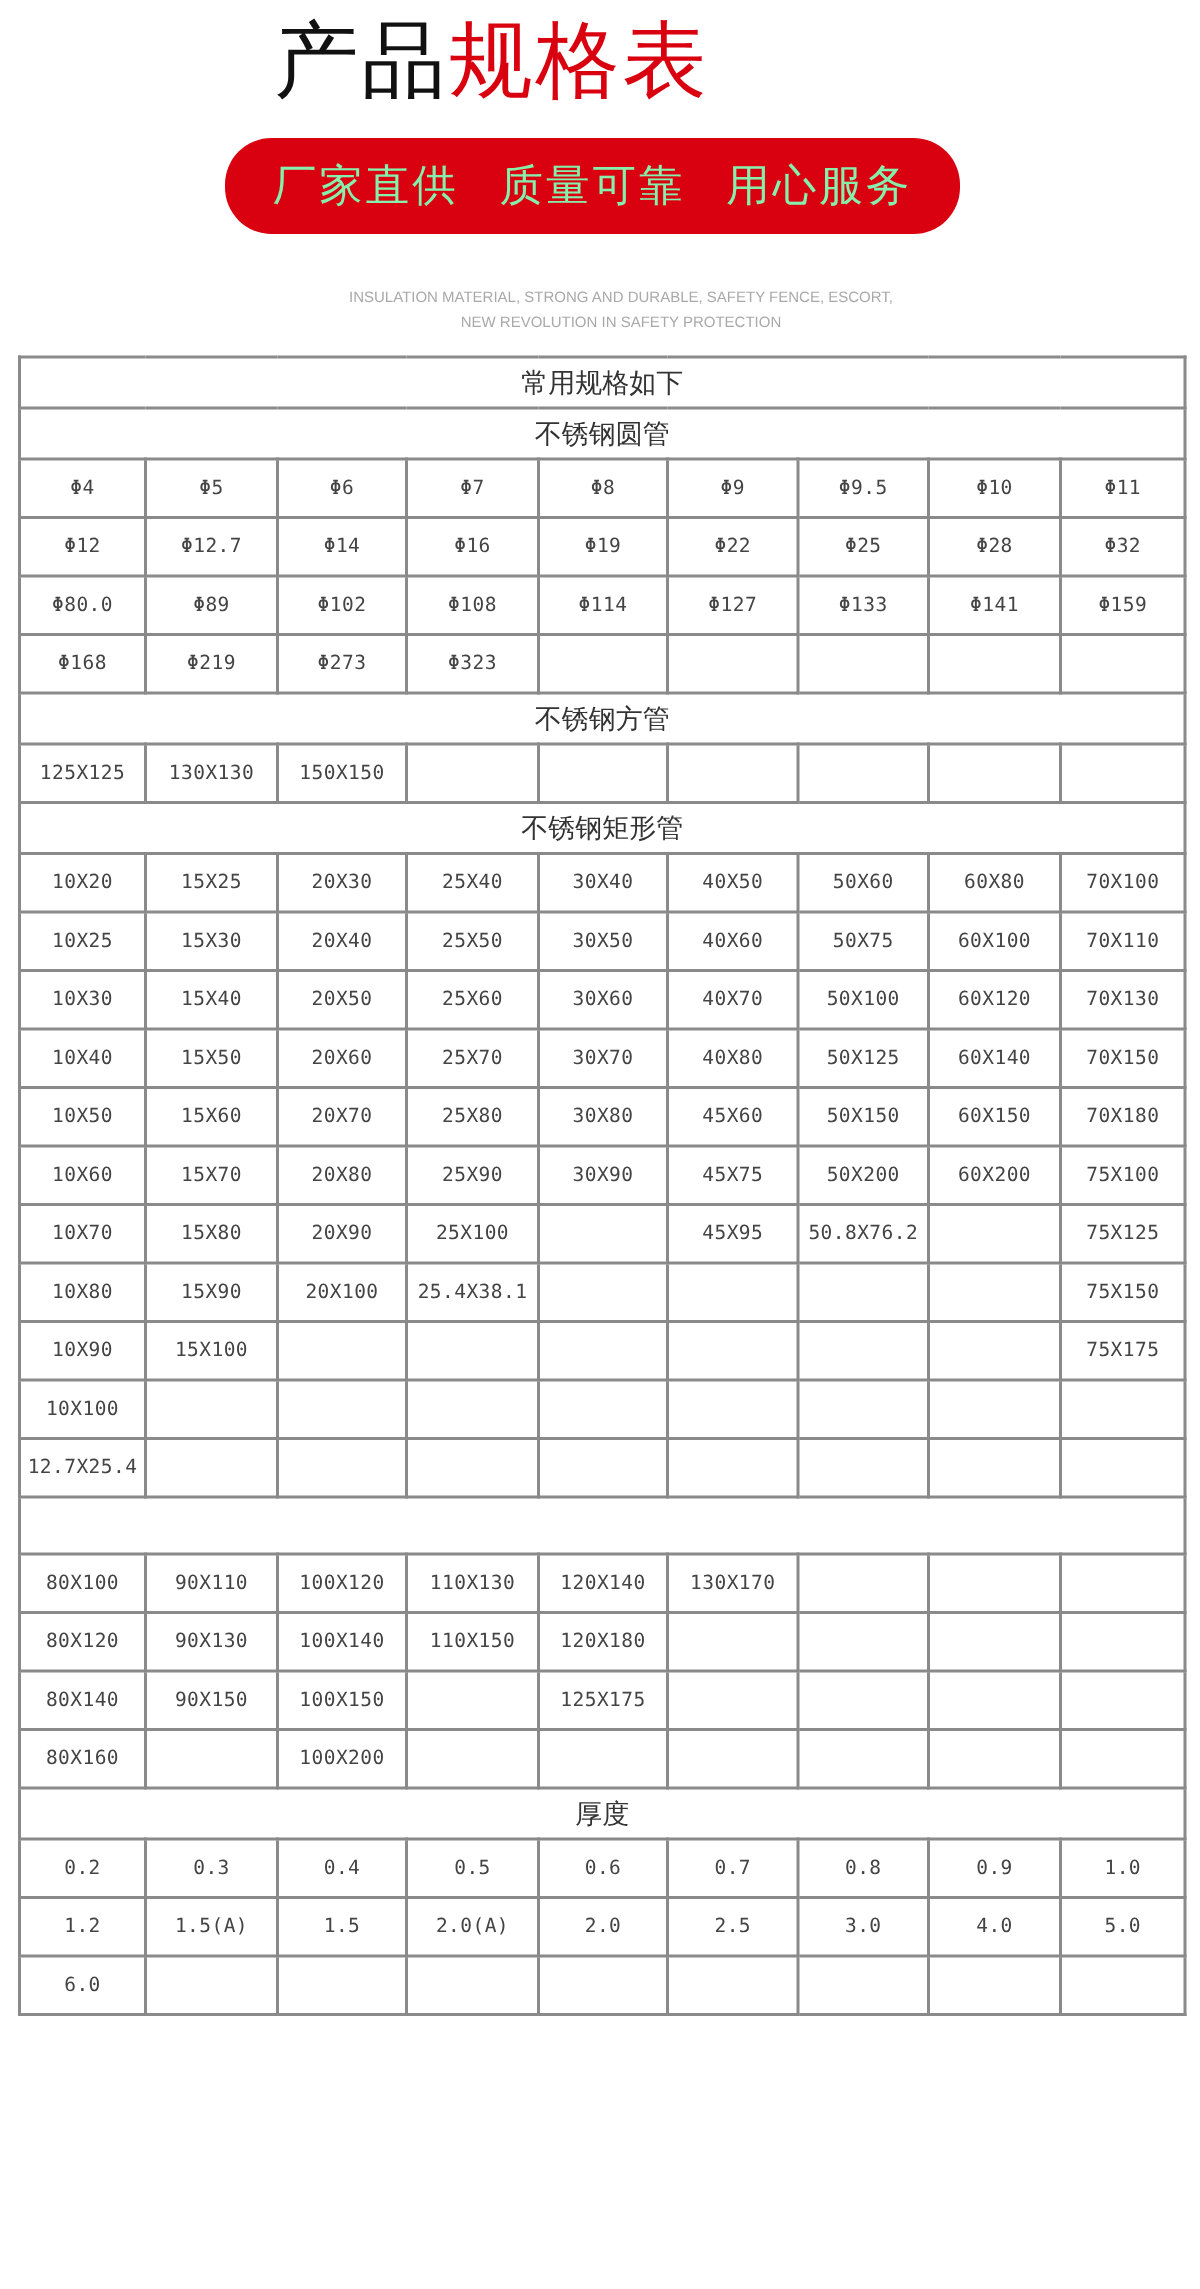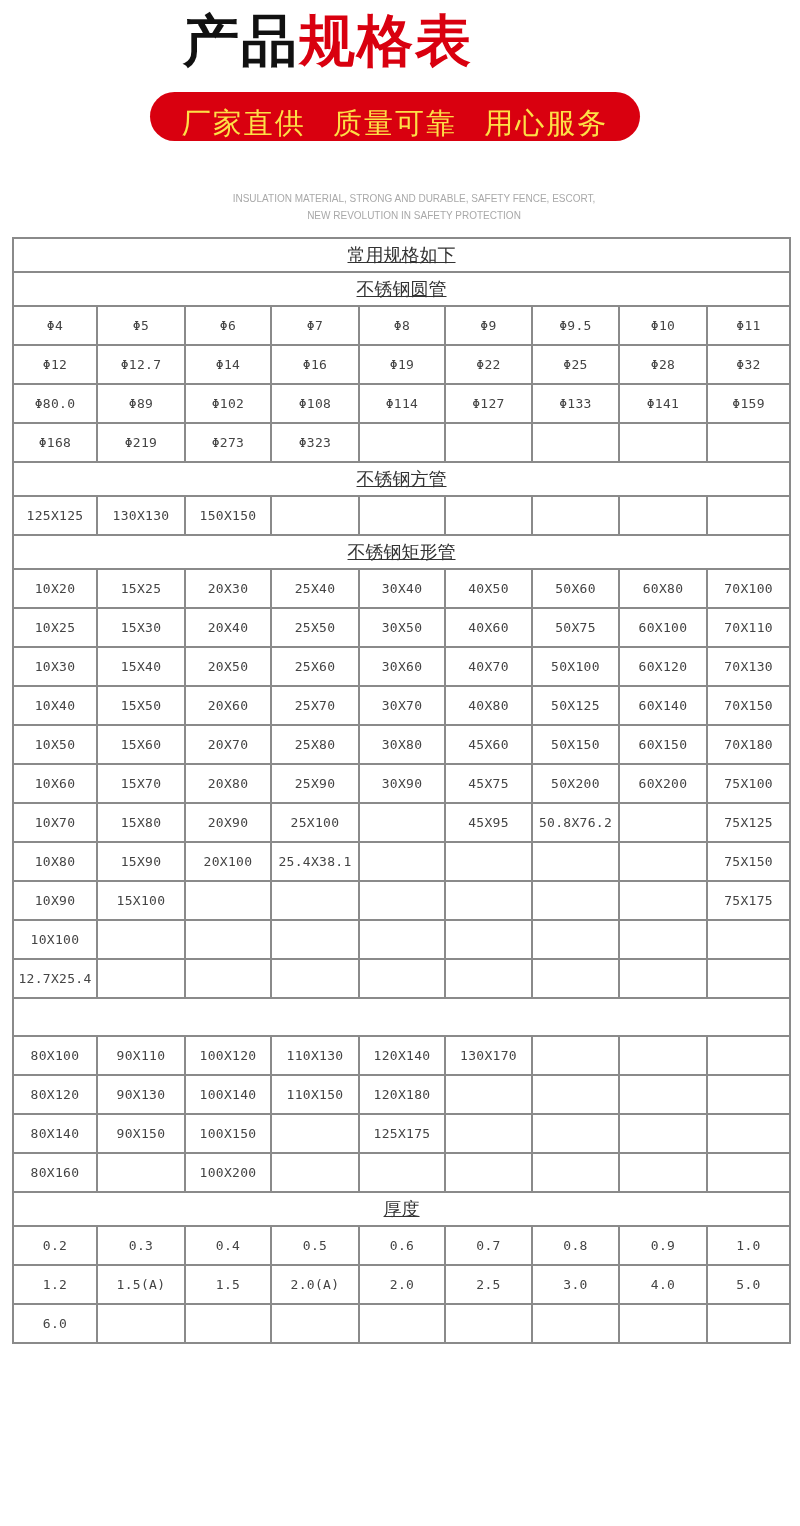--- a/index.html
+++ b/index.html
@@ -1,29 +1,29 @@
 <!DOCTYPE html>
 <html><head>
 <meta charset="utf-8">
 <style>
   * { margin: 0; padding: 0; box-sizing: border-box; }
   html, body { width: 800px; height: 1526px; background: #ffffff; overflow: hidden; }
   body { font-family: "DejaVu Sans", "Liberation Sans", sans-serif; color: #333; position: relative; }
 
   .title {
     position: absolute; top: 8px; left: 0; width: 656px; height: 66px;
-    text-align: center; font-size: 56px; font-weight: bold; line-height: 66px; letter-spacing: 2px;
+    text-align: center; font-size: 56px; font-weight: normal; line-height: 66px; letter-spacing: 2px;
   }
   .title .black { color: #111; }
   .title .red { color: #d9000f; }
 
   .slogan-pill {
-    position: absolute; top: 92px; left: 150px; width: 490px; height: 49px;
+    position: absolute; top: 92px; left: 150px; width: 490px; height: 64px;
     background: #d9000f; border-radius: 31px;
-    color: #fde047; text-align: center; font-size: 29px; line-height: 62px; letter-spacing: 2px;
+    color: #86efac; text-align: center; font-size: 29px; line-height: 62px; letter-spacing: 2px;
   }
   .slogan-pill span { margin: 0 8px; }
 
   .tagline {
     position: absolute; top: 190px; left: 0; width: 790px;
     text-align: center; font-family: "Liberation Sans", sans-serif; font-size: 10px; color: #a9a9a9; line-height: 17px; margin-left: 19px;
   }
 
   table.spec {
     position: absolute; top: 237px; left: 12px; width: 777px;
@@ -39,21 +39,20 @@
   table.spec col.c6 { width: 87px; }
   table.spec col.c7 { width: 88px; }
   table.spec col.c8 { width: 83px; }
   table.spec td {
     border: 2px solid #8a8a8a; height: 39px; text-align: center; vertical-align: middle;
     font-size: 13px; color: #444; white-space: nowrap; overflow: hidden; letter-spacing: 0.3px;
   }
   table.spec td.head {
     font-family: "DejaVu Sans", "Liberation Sans", sans-serif; font-size: 18px; color: #333; height: 34px;
     letter-spacing: 0;
-    text-decoration: underline;
   }
   table.spec td.blank { height: 38px; }
 </style>
 </head>
 <body>
 
 <div class="title">
   <span class="black">产品</span><span class="red">规格表</span>
 </div>
 

